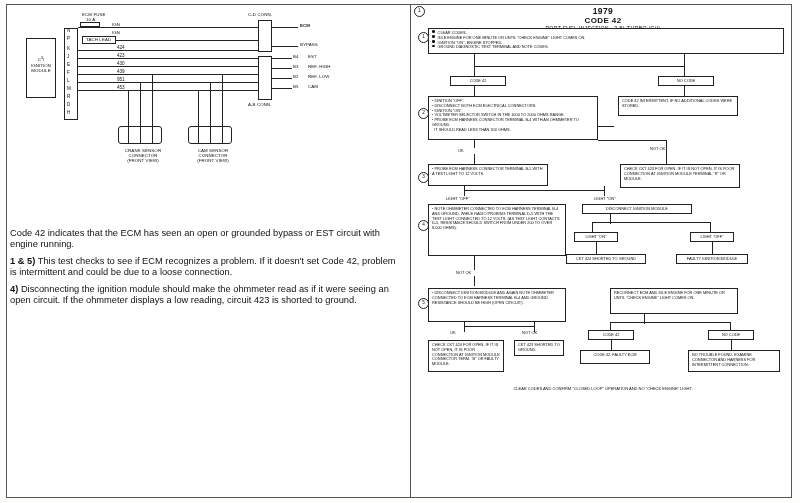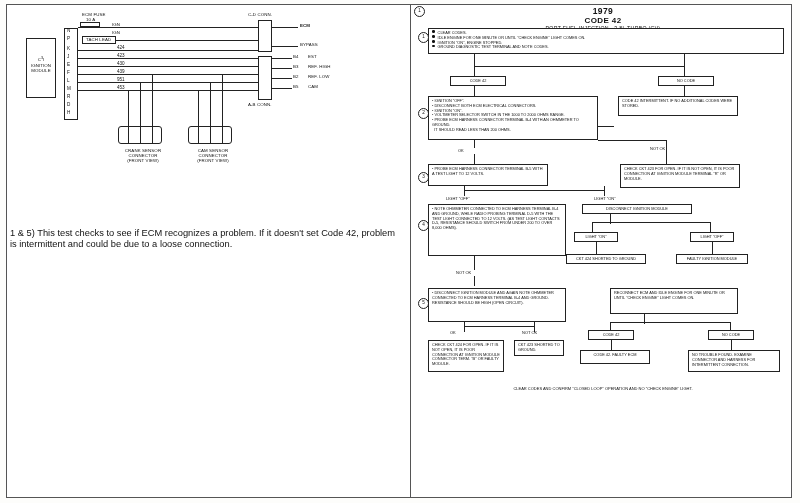--- a/index.html
+++ b/index.html
@@ -18,21 +18,21 @@
 
   
   #schem{position:absolute;left:8px;top:6px;width:398px;height:200px;}
   .pin{position:absolute;font-size:4.6px;line-height:6px;color:#111;}
   .wirenum{position:absolute;font-size:4.6px;color:#111;background:#fff;padding:0 1px;}
 
   
   #textblock{position:absolute;left:10px;top:228px;width:392px;}
   #textblock h2{margin:0 0 8px 0;font-size:13.2px;font-weight:bold;text-align:center;letter-spacing:.2px;}
   #textblock p{margin:0 0 5px 0;font-size:9.3px;line-height:11.4px;text-align:left;}
-  #textblock p b{font-weight:normal;}
+  #textblock p b{font-weight:bold;}
 
   
   #flow{position:absolute;left:414px;top:6px;width:378px;height:490px;}
   #flow .hdr{position:absolute;left:0;top:0;width:378px;text-align:center;}
   #flow .hdr .y{font-size:8.5px;font-weight:bold;letter-spacing:.4px;}
   #flow .hdr .c{font-size:8px;font-weight:bold;letter-spacing:.4px;}
   #flow .hdr .s{font-size:5.2px;letter-spacing:.3px;}
   .fbox{position:absolute;border:1px solid #222;background:#fff;box-sizing:border-box;padding:2px 3px;}
   .fbox .t{font-size:3.9px;line-height:4.8px;color:#111;}
   .fbox .t.c{text-align:center;}
@@ -128,21 +128,23 @@
 
     <div class="ln v" style="left:120px;top:84px;height:36px;"></div>
     <div class="ln v" style="left:132px;top:76px;height:44px;"></div>
     <div class="ln v" style="left:144px;top:68px;height:52px;"></div>
     <div class="ln v" style="left:190px;top:84px;height:36px;"></div>
     <div class="ln v" style="left:202px;top:76px;height:44px;"></div>
     <div class="ln v" style="left:214px;top:68px;height:52px;"></div>
   </div>
 
   <div id="textblock">
+    <p>Code 42 indicates that the ECM has seen an open or grounded bypass or EST circuit with engine running.</p>
     <p><b>1 &amp; 5)</b> <span>This test checks to see if ECM recognizes a problem. If it doesn't set Code 42, problem is intermittent and could be due to a loose connection.</span></p>
+    <p><b>4)</b> <span>Disconnecting the ignition module should make the ohmmeter read as if it were seeing an open circuit. If the ohmmeter displays a low reading, circuit 423 is shorted to ground.</span></p>
   </div>
 
   <div id="flow">
 
     <div class="hdr">
       <div class="y">1979</div>
       <div class="c">CODE 42</div>
       <div class="s">PORT FUEL INJECTION - 3.8L TURBO (C³I)</div>
       <div class="s">COMPUTER CONTROLLED COIL IGNITION</div>
     </div>

